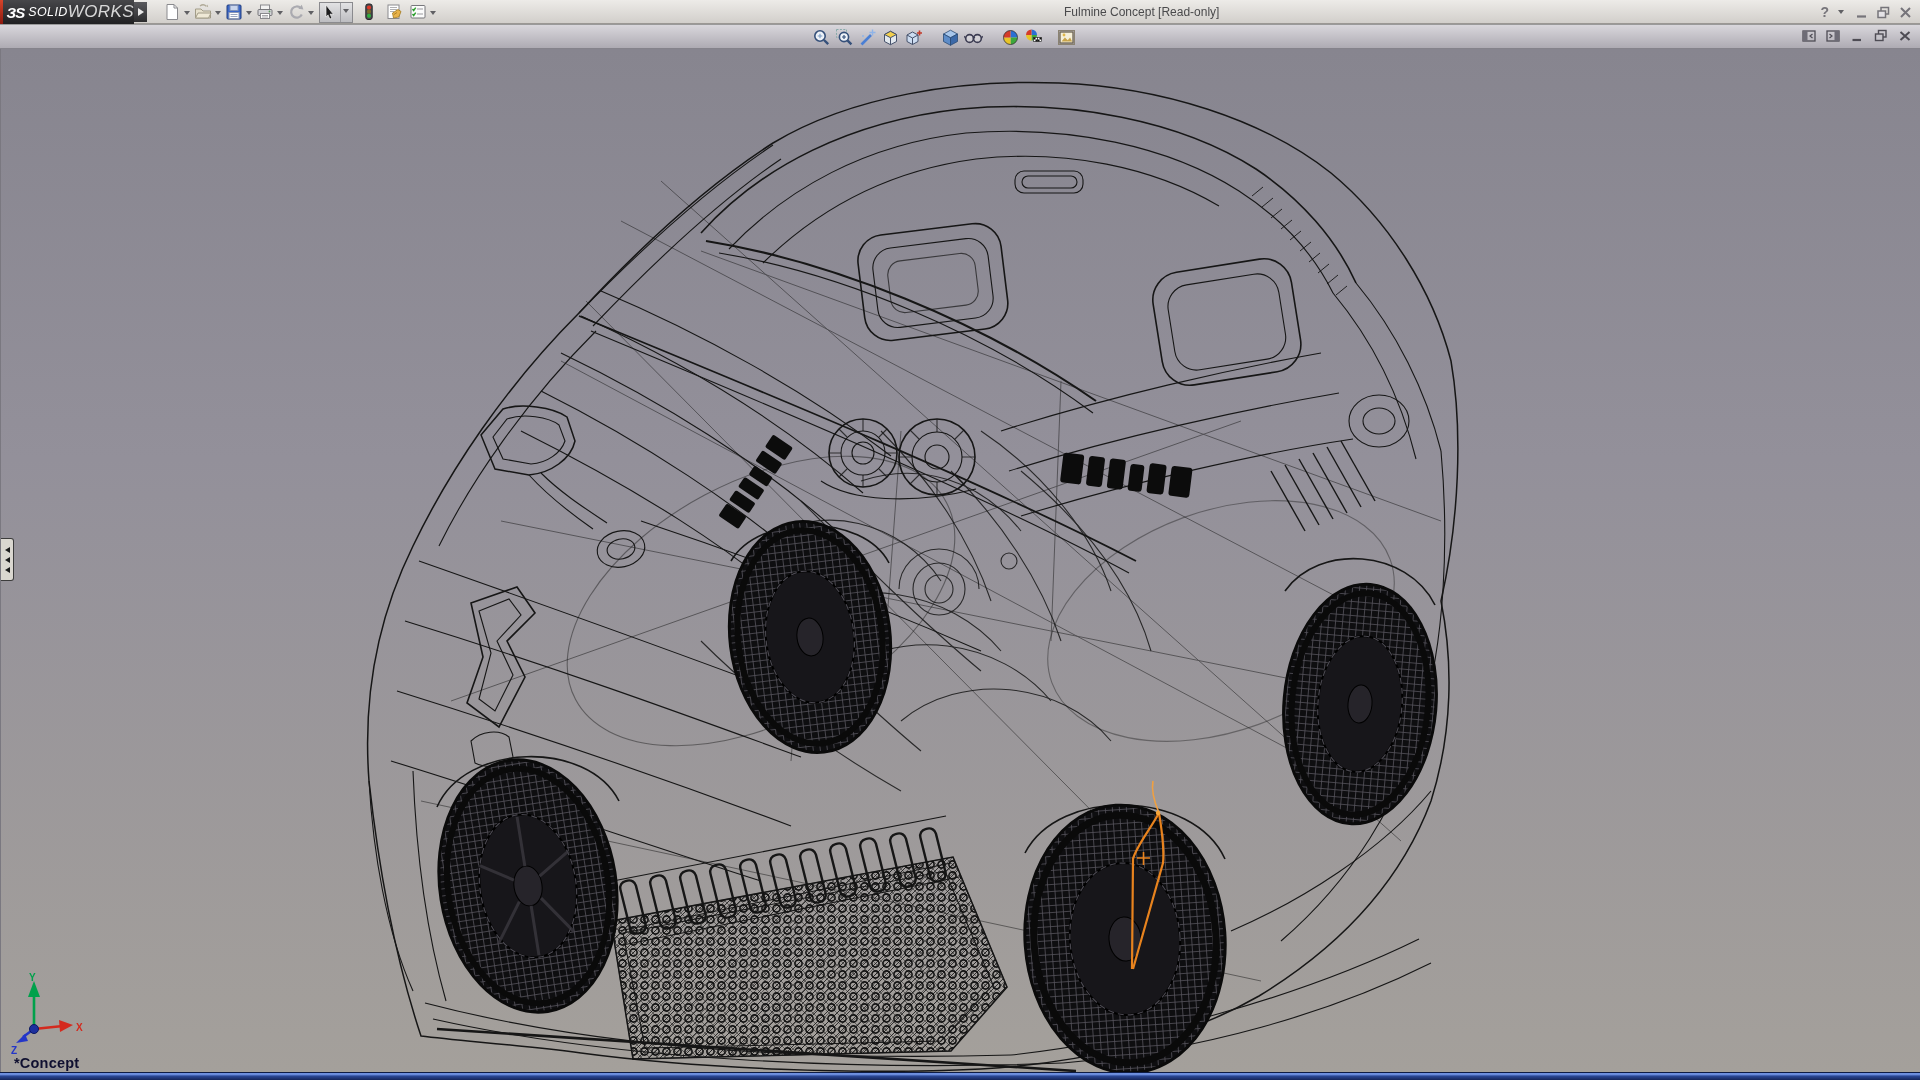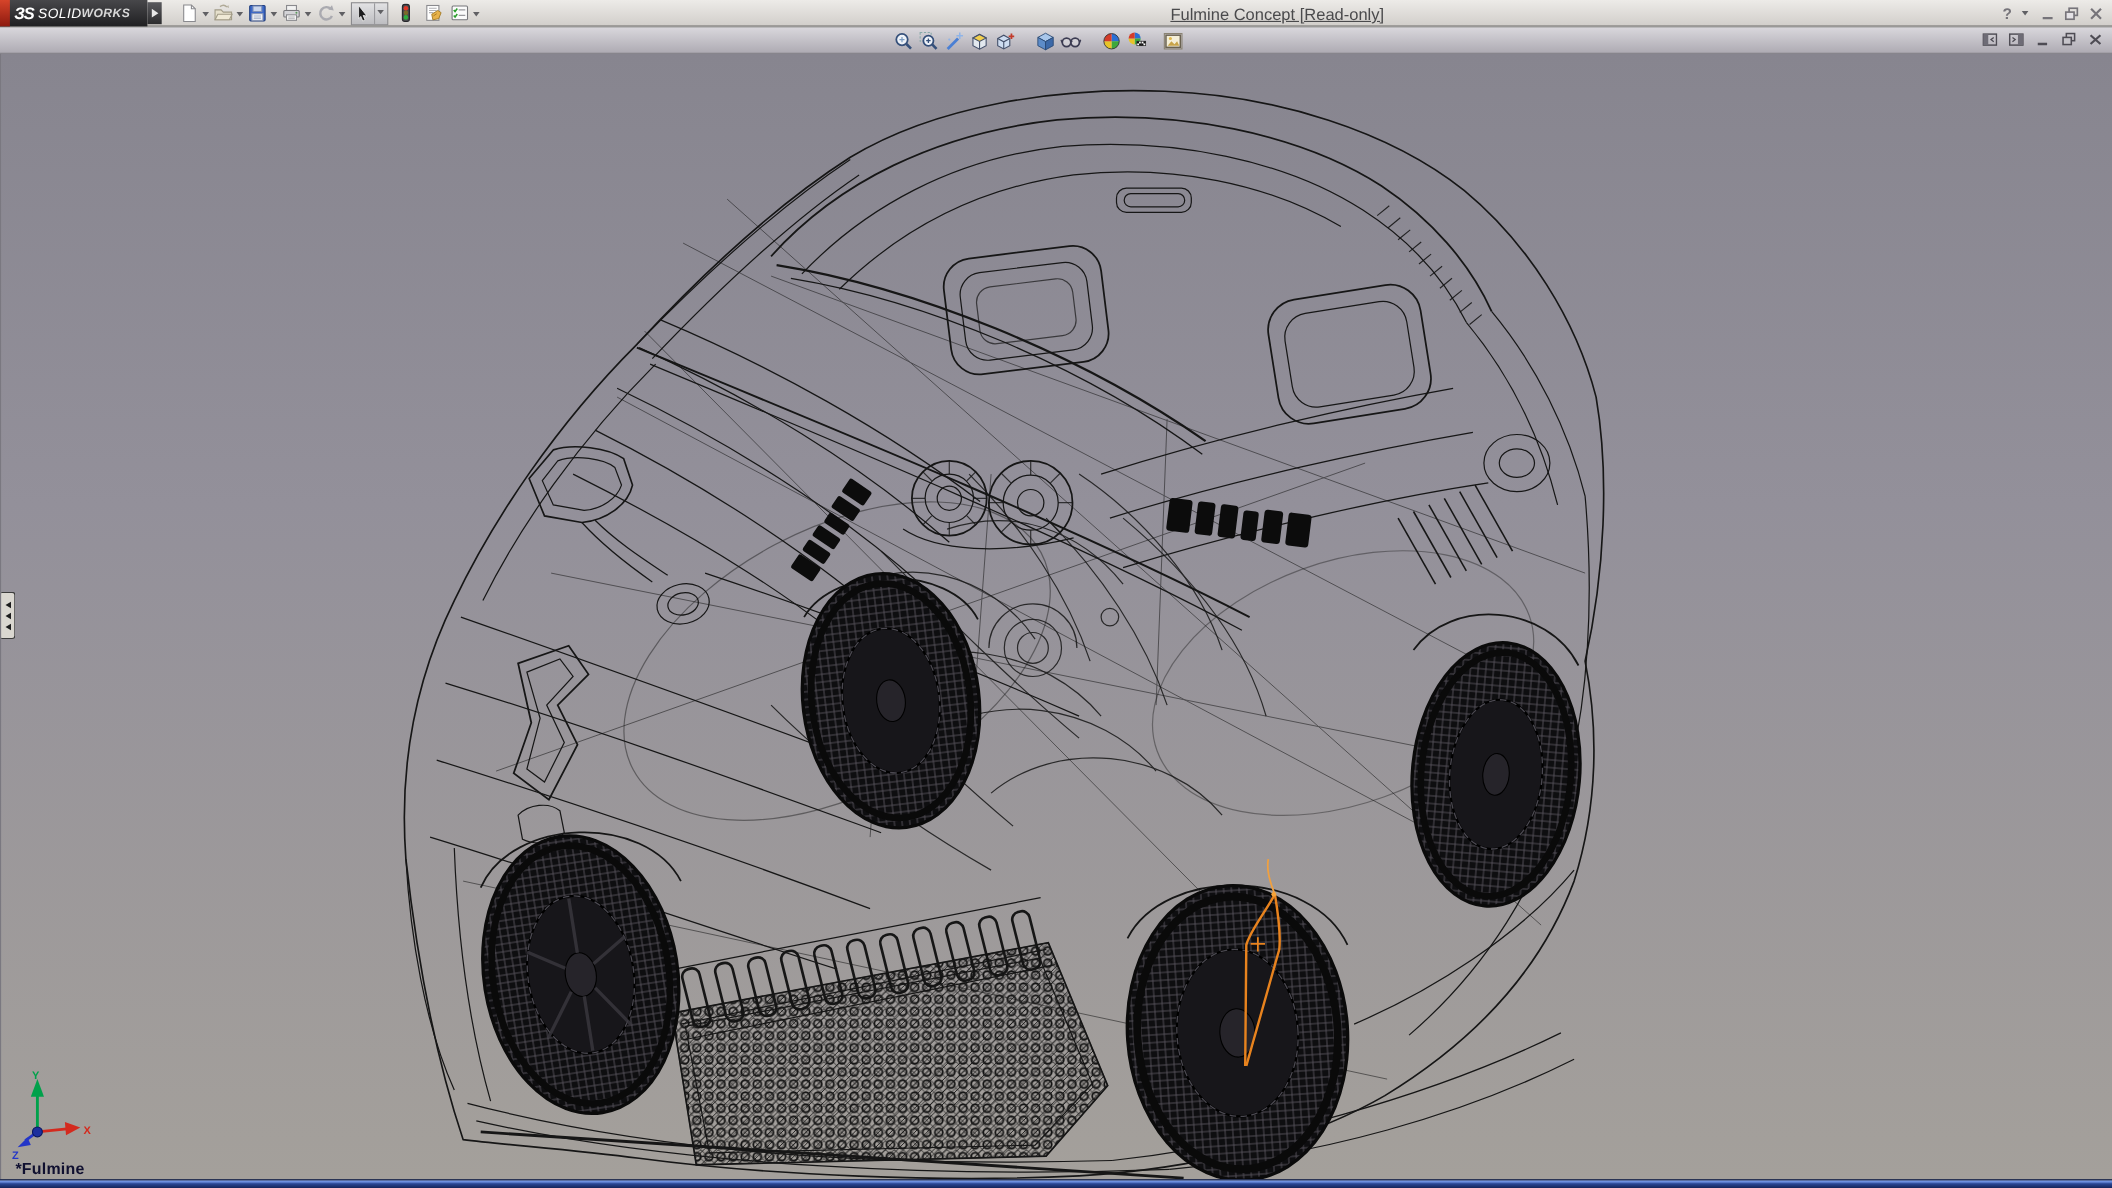--- a/index.html
+++ b/index.html
@@ -7,33 +7,33 @@
   .stage { position:absolute; inset:0; width:1920px; height:1080px; }
 
   
   .titlebar { position:absolute; top:0; left:0; width:1920px; height:24px;
     background:linear-gradient(#EDEBE8,#D2CFCB); border-bottom:1px solid #9B9894; }
   .logo { position:absolute; left:0; top:0; height:24px; width:134px;
     background:linear-gradient(#47474a,#202022); display:flex; align-items:center; }
   .logo .redstrip { width:9px; height:24px; background:linear-gradient(#d6442a,#8d1a0f); }
   .logo .mark { color:#fff; font-style:italic; font-weight:bold; font-size:15px; margin:0 4px 0 4px; letter-spacing:-1px; }
   .logo .bold { color:#fff; font-style:italic; font-weight:normal; font-size:12.5px; letter-spacing:.4px; }
-  .logo .light { color:#d8d8d8; font-style:italic; font-weight:bold; font-size:11px; letter-spacing:.4px; }
+  .logo .light { color:#d8d8d8; font-style:italic; font-weight:normal; font-size:17px; letter-spacing:.4px; }
   .flyout { position:absolute; left:134px; top:2px; width:13px; height:20px; background:linear-gradient(#5a5a5e,#2c2c2e);
     display:flex; align-items:center; justify-content:center; }
   .flyout .tri { width:0; height:0; border:4px solid transparent; border-left:6px solid #e8e8e8; margin-left:4px; }
 
   .mtb { position:absolute; left:162px; top:1px; height:22px; display:flex; align-items:center; }
   .tbtn { height:22px; display:flex; align-items:center; padding:0 1px; }
   .tbtn svg { width:18px; height:18px; }
   .caret { width:0; height:0; border:3.5px solid transparent; border-top:4.5px solid #606064; margin:5px 3px 0 2px; }
   .pressedwrap { display:flex; align-items:center; border:1px solid #8a8a8e; background:linear-gradient(#e2e2e4,#bdbdc1); height:21px; margin:0 2px; }
   .pressedwrap .sep { width:1px; height:19px; background:#9a9a9e; margin-left:2px; }
 
-  .wtitle { position:absolute; left:1064px; top:5px; font-size:15px; color:#4a4a4c;text-decoration:underline; }
+  .wtitle { position:absolute; left:1064px; top:5px; font-size:12px; color:#4a4a4c; }
   .wc { position:absolute; right:7px; top:2px; height:20px; display:flex; align-items:center; gap:7px; color:#68666c; }
   .wc .help { font-size:14px; font-weight:bold; color:#76747a; }
   .wc svg { width:15px; height:15px; }
 
   
   .bar2 { position:absolute; top:25px; left:0; width:1920px; height:24px;
     background:linear-gradient(#D9D7DC,#AEABB3); border-bottom:1px solid #85838B; }
   .hud { position:absolute; left:810px; top:1px; height:22px; display:flex; align-items:center; }
   .hud .hicon { margin:0 2px; display:flex; }
   .hud svg { width:19px; height:19px; }
@@ -590,17 +590,17 @@
       <text x="22" y="8" font-size="10" fill="#00A14B" font-weight="bold">Y</text>
       <path d="M27,56 L56,53" stroke="#D42A1E" stroke-width="2.6"></path>
       <polygon points="66,52 52,47 53,59" fill="#D42A1E"></polygon>
       <text x="69" y="58" font-size="10" fill="#D42A1E" font-weight="bold">X</text>
       <path d="M27,56 L16,64" stroke="#2436C8" stroke-width="2.6"></path>
       <polygon points="9,70 18,61 21,68" fill="#2436C8"></polygon>
       <text x="4" y="81" font-size="10" fill="#2436C8" font-weight="bold">Z</text>
       <circle cx="27" cy="56" r="4.5" fill="#1c2f9e" stroke="#0a1860"></circle>
     </svg>
 
-    <div class="dimetric">*Fulmine</div>
+    <div class="dimetric">*Concept</div>
   </div>
 
   <div class="taskbar"></div>
 </div>
 
 </body></html>

